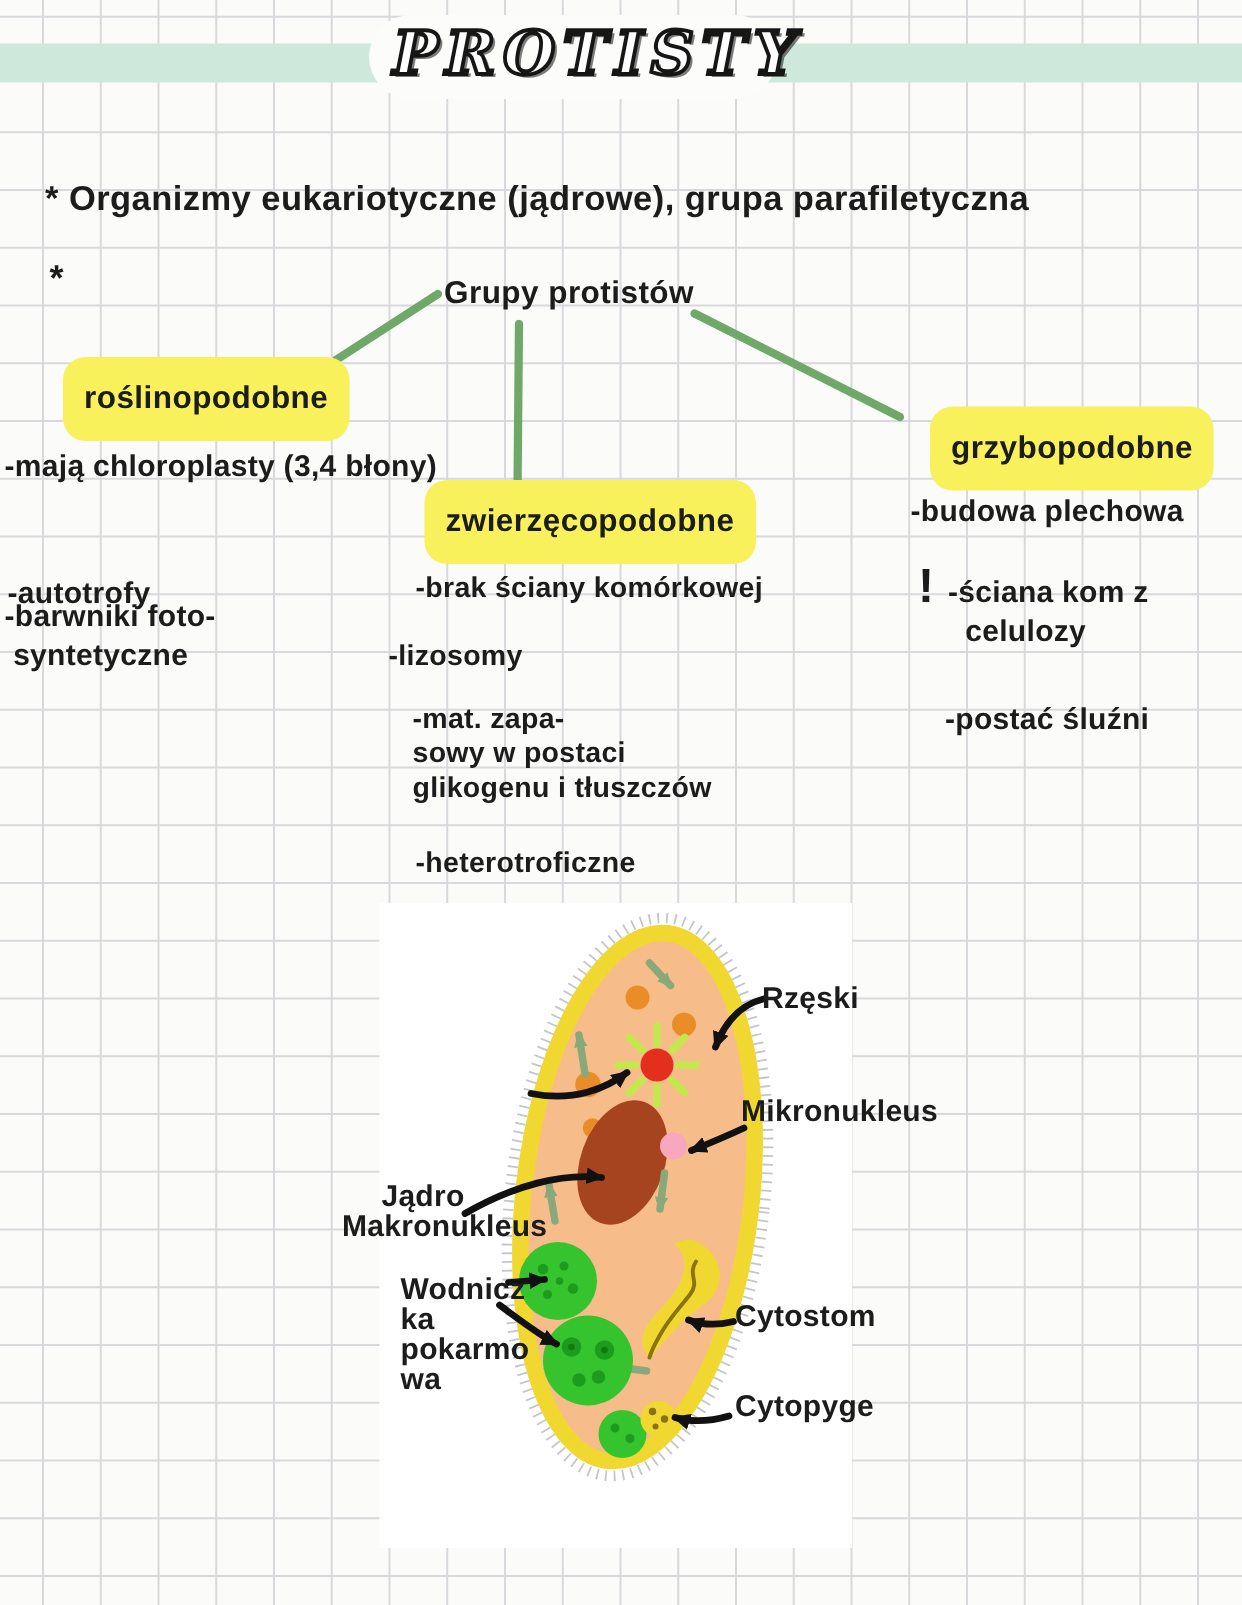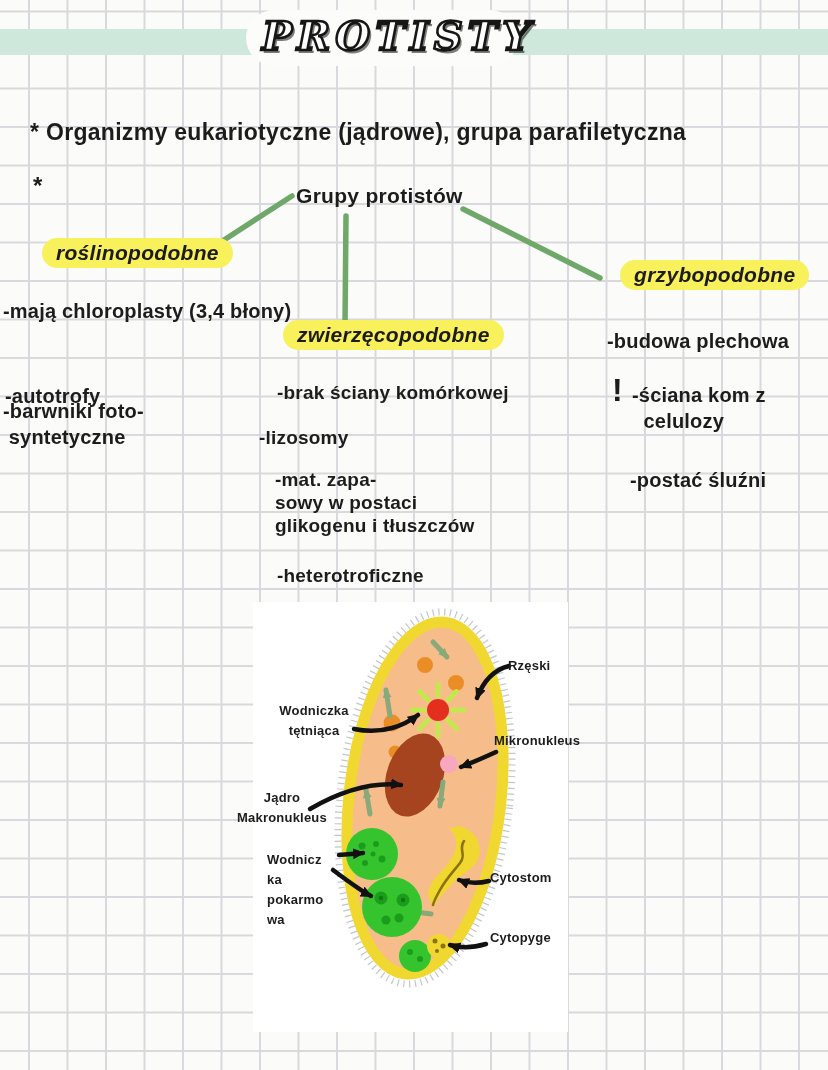--- a/index.html
+++ b/index.html
@@ -22,28 +22,28 @@
     font-size:40px;letter-spacing:5px;color:#ffffff;
     -webkit-text-stroke:2.6px #161616;
     text-shadow:2.5px 2.5px 0 rgba(20,20,20,.55);
   }
   .hand{font-weight:bold;letter-spacing:.3px;}
   .intro{position:absolute;left:30px;top:92px;font-size:23px;margin-top:27px;}
   .tree-star{position:absolute;left:33px;top:172px;font-size:24px;}
   .tree-root{position:absolute;left:296px;top:184px;font-size:21px;}
   .hl{
     position:absolute;background:#f8f15c;border-radius:15px;
-    padding:3px 14px;font-size:21px;font-weight:bold;letter-spacing:.3px;font-style:italic;
+    padding:16px 14px;font-size:21px;font-weight:bold;letter-spacing:.3px;
   }
   .item{position:absolute;font-size:20px;line-height:26px;white-space:pre-line;font-weight:bold;letter-spacing:.2px;}
   .item.mid{font-size:19px;line-height:23px;}
   .excl{position:absolute;left:612px;top:372px;font-size:32px;font-weight:bold;}
   .tree-svg{position:absolute;left:0;top:0;pointer-events:none;}
   .diagram-box{position:absolute;left:253px;top:602px;width:315px;height:430px;background:#ffffff;}
-  .dlabel{position:absolute;font-size:13px;line-height:20px;font-weight:bold;white-space:pre-line;letter-spacing:.2px;}
+  .dlabel{position:absolute;font-size:20px;line-height:20px;font-weight:bold;white-space:pre-line;letter-spacing:.2px;}
 </style>
 </head>
 <body>
 
 <div class="page">
 
   <div class="band"></div>
   <div class="title-pill"></div>
   <div class="page-title">PROTISTY</div>
 
@@ -67,21 +67,21 @@
 &nbsp;syntetyczne</div>
 
   <div class="hl" style="left:283px;top:320px;">zwierzęcopodobne</div>
   <div class="item mid" style="left:277px;top:381px;">-brak ściany komórkowej</div>
   <div class="item mid" style="left:259px;top:426px;">-lizosomy</div>
   <div class="item mid" style="left:275px;top:468px;">-mat. zapa-
 sowy w postaci
 glikogenu i tłuszczów</div>
   <div class="item mid" style="left:277px;top:564px;">-heterotroficzne</div>
 
-  <div class="hl" style="left:620px;top:260px;">grzybopodobne</div>
+  <div class="hl" style="left:620px;top:271px;">grzybopodobne</div>
   <div class="item" style="left:607px;top:328px;">-budowa plechowa</div>
   <div class="excl hand">!</div>
   <div class="item" style="left:632px;top:382px;">-ściana kom z
 &nbsp;&nbsp;celulozy</div>
   <div class="item" style="left:630px;top:467px;">-postać śluźni</div>
 
   <div class="diagram-box">
     <svg viewBox="0 0 315 430" width="315" height="430">
       <defs>
         <marker id="mB" markerWidth="15" markerHeight="13" refX="10" refY="5.5" orient="auto" markerUnits="userSpaceOnUse">
@@ -173,22 +173,20 @@
         <path d="M57,207 C90,188 122,180 148,183" marker-end="url(#mB)"></path>
         <path d="M86,253 L110,251" marker-end="url(#mB)"></path>
         <path d="M80,268 C96,280 108,289 118,294" marker-end="url(#mB)"></path>
         <path d="M236,279 C224,282 214,281 206,278" marker-end="url(#mB)"></path>
         <path d="M233,342 C219,346 207,346 197,343" marker-end="url(#mB)"></path>
       </g>
     </svg>
   </div>
 
   <div class="dlabel" style="left:508px;top:656px;">Rzęski</div>
-  <div class="dlabel" style="left:266px;top:701px;width:96px;text-align:center;">Wodniczka
-tętniąca</div>
   <div class="dlabel" style="left:494px;top:731px;">Mikronukleus</div>
   <div class="dlabel" style="left:267px;top:850px;">Wodnicz
 ka
 pokarmo
 wa</div>
   <div class="dlabel" style="left:228px;top:788px;width:108px;text-align:center;">Jądro
 Makronukleus</div>
   <div class="dlabel" style="left:490px;top:868px;">Cytostom</div>
   <div class="dlabel" style="left:490px;top:928px;">Cytopyge</div>
 

